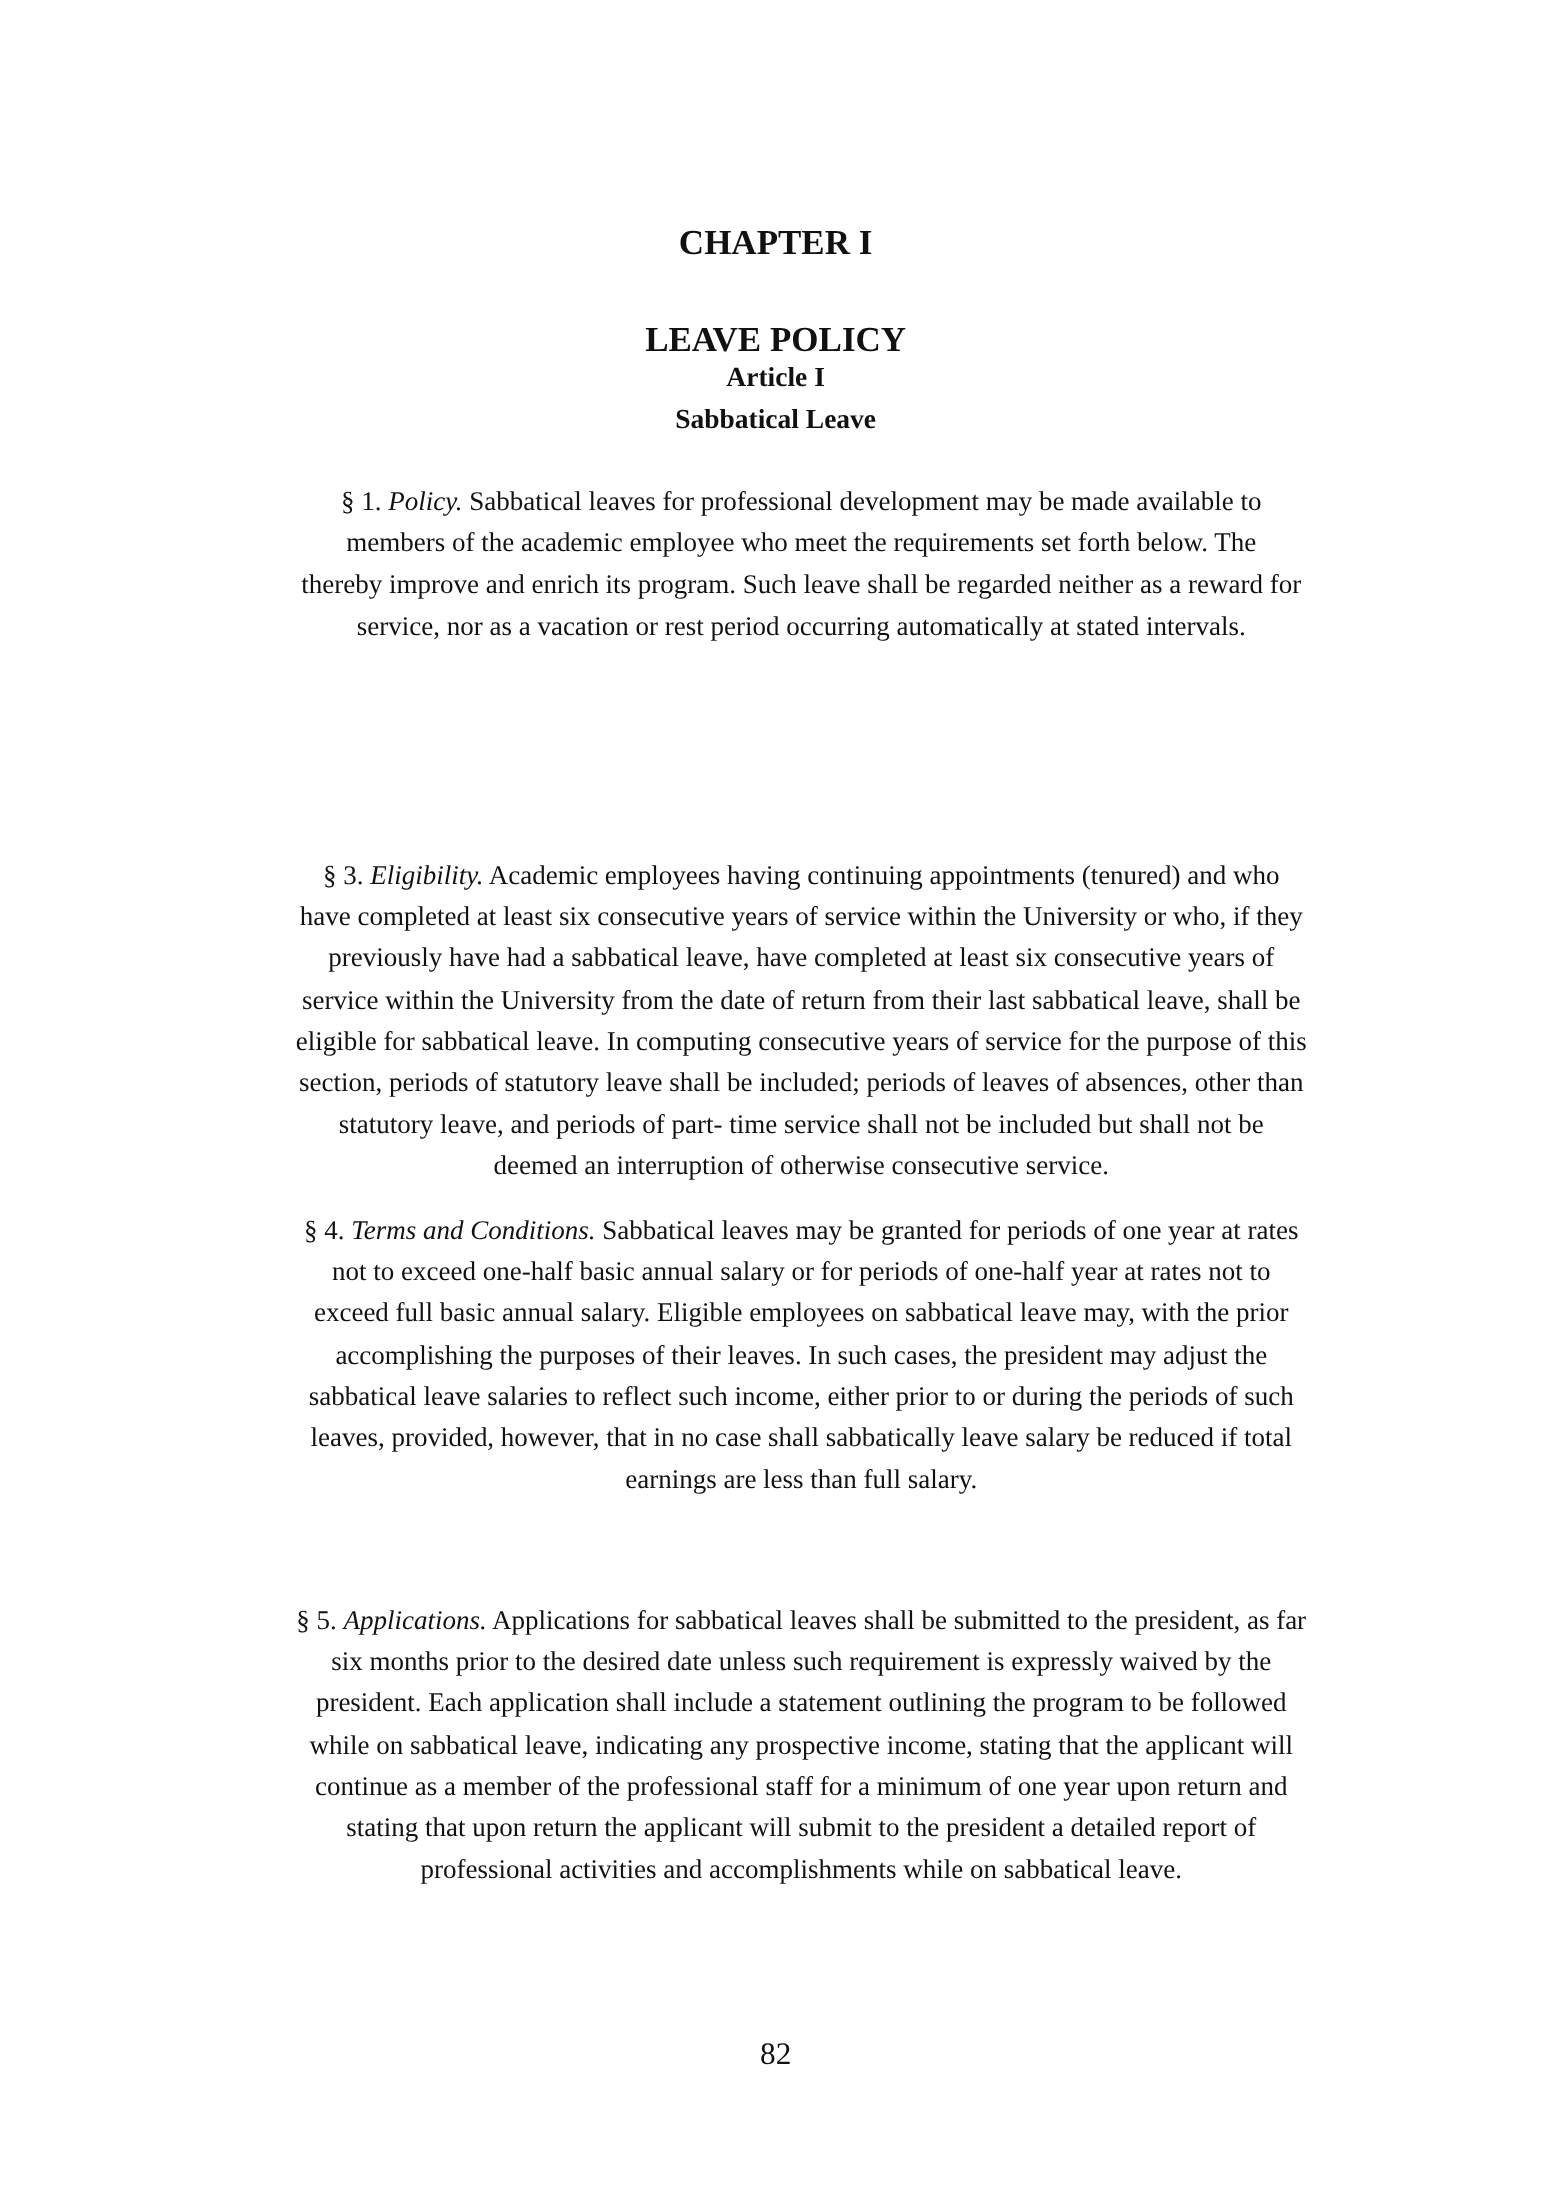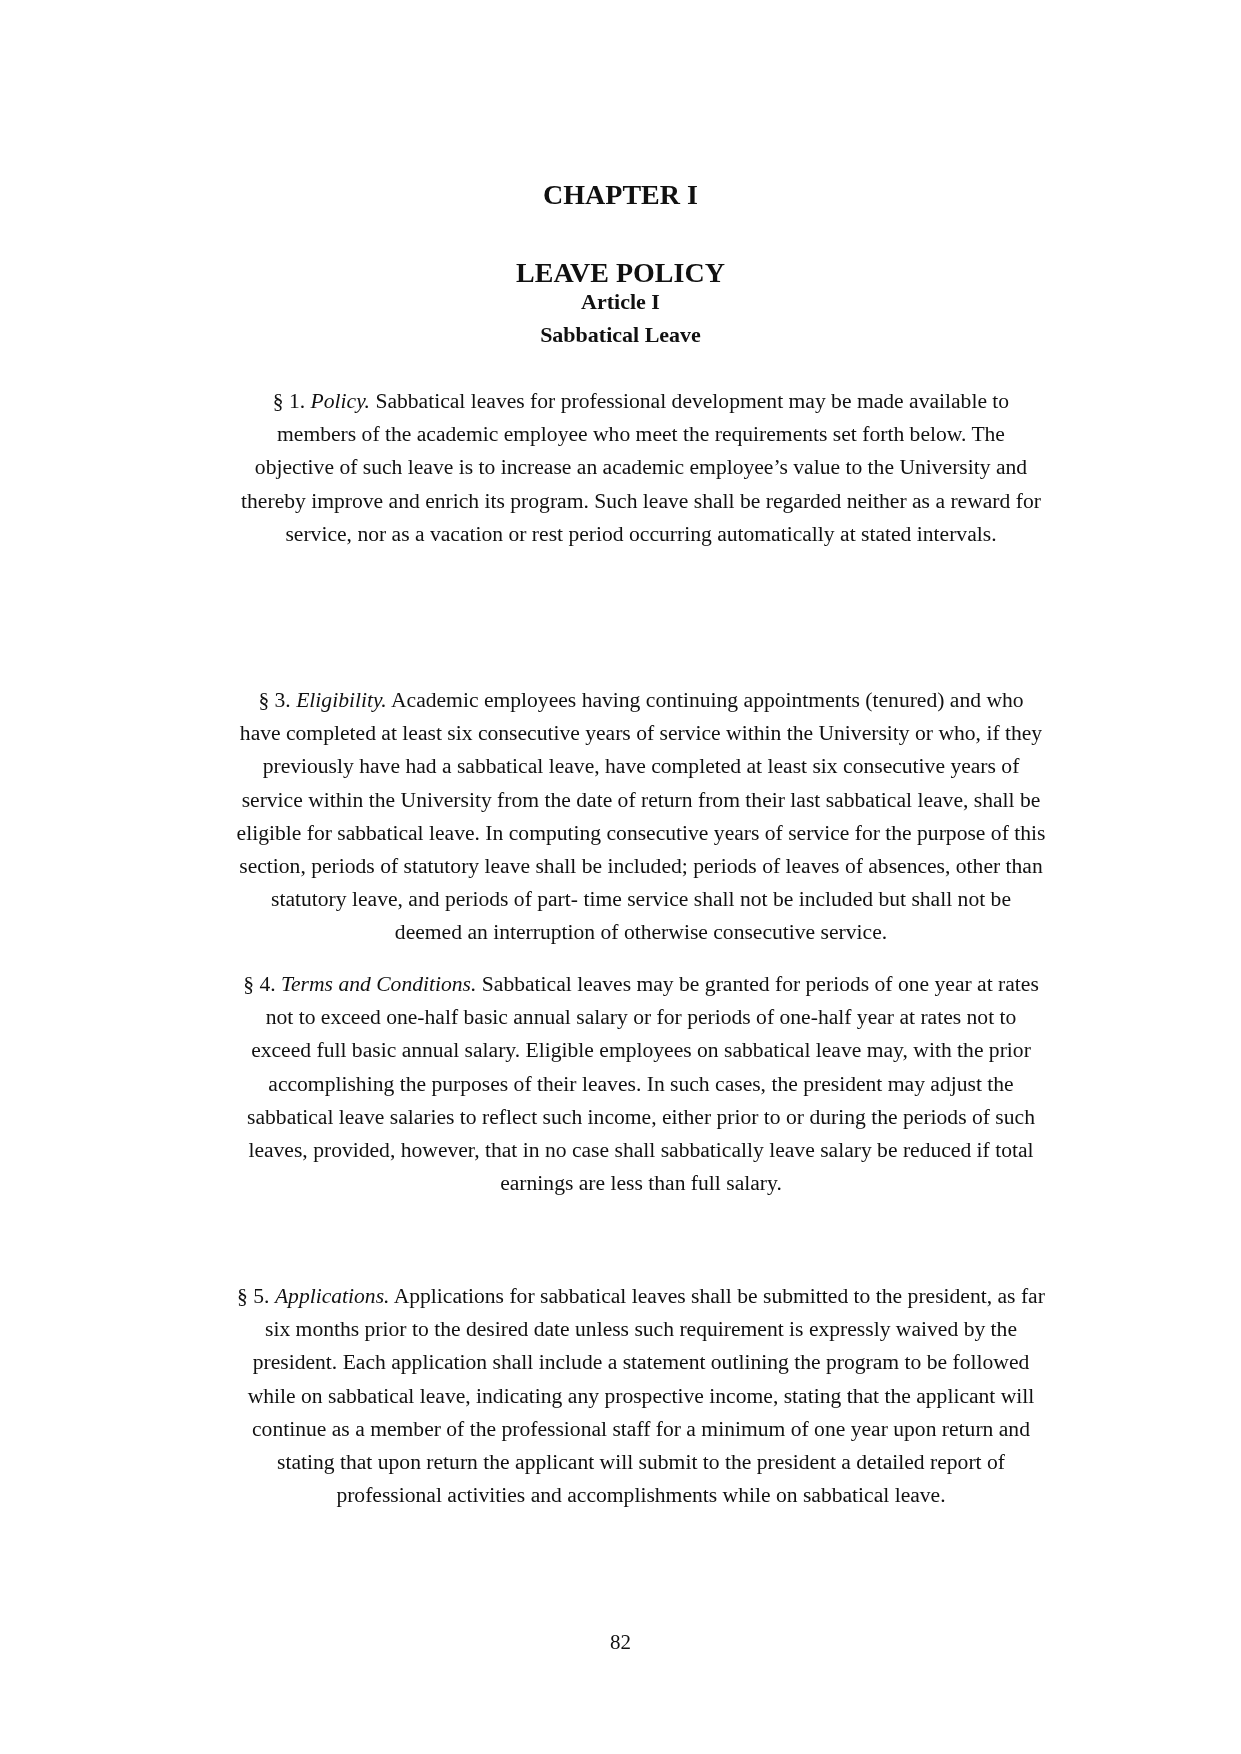--- a/index.html
+++ b/index.html
@@ -4,38 +4,37 @@
 <style>
   html, body { margin: 0; padding: 0; background: #ffffff; }
   body { width: 1241px; height: 1754px; position: relative; overflow: hidden;
          font-family: "Liberation Serif", "DejaVu Serif", serif; color: #111111; }
   .page { position: absolute; left: 0; top: 0; width: 1241px; height: 1754px; }
   .center { position: absolute; left: 0; width: 1241px; text-align: center; font-weight: bold; }
   .chap { font-size: 28px; line-height: 38px; }
   .art { font-size: 22px; line-height: 32px; }
   .para { position: absolute; left: 151px; width: 980px; }
   .line { display: block; white-space: nowrap; font-size: 21.6px; line-height: 33.2px; text-align: center; }
-  .pagenum { position: absolute; left: 0; width: 1241px; top: 1630px; text-align: center; font-size: 21px; }
+  .pagenum { position: absolute; left: 0; width: 1241px; top: 1630px; text-align: center; font-size: 25px; }
   em { font-style: italic; }
 </style>
 </head>
 <body>
 
 <div class="page">
 
   <div class="center chap" style="top:176px;">CHAPTER I</div>
   <div class="center chap" style="top:214px;margin-top:40px;">LEAVE POLICY</div>
 
   <div class="center art" style="top:286px;">Article I</div>
   <div class="center art" style="top:319px;">Sabbatical Leave</div>
 
   <div class="para" style="top:385px;">
     <span class="line"><span>§ 1.</span> <em>Policy.</em> <span>Sabbatical leaves for professional development may be made available to</span></span>
     <span class="line">members of the academic employee who meet the requirements set forth below. The</span>
-    <span class="line">objective of such leave is to increase an academic employee’s value to the University and</span>
     <span class="line">thereby improve and enrich its program. Such leave shall be regarded neither as a reward for</span>
     <span class="line">service, nor as a vacation or rest period occurring automatically at stated intervals.</span>
   </div>
 
 
   <div class="para" style="top:684px;">
     <span class="line"><span>§ 3.</span> <em>Eligibility.</em> <span>Academic employees having continuing appointments (tenured) and who</span></span>
     <span class="line">have completed at least six consecutive years of service within the University or who, if they</span>
     <span class="line">previously have had a sabbatical leave, have completed at least six consecutive years of</span>
     <span class="line">service within the University from the date of return from their last sabbatical leave, shall be</span>

